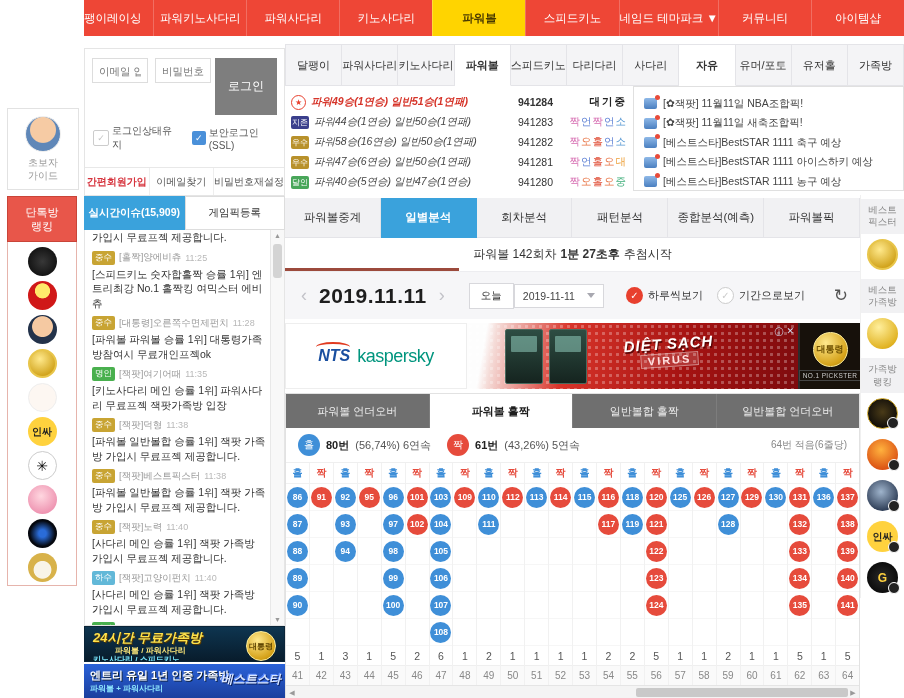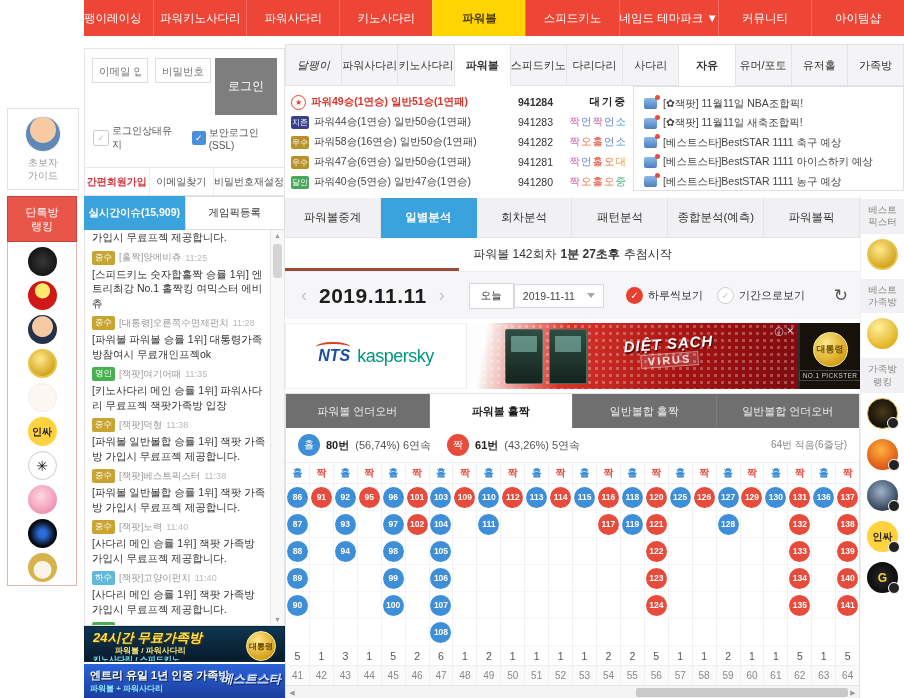--- a/index.html
+++ b/index.html
@@ -7,21 +7,21 @@
   .page{position:relative;width:904px;height:698px;background:#fff;overflow:hidden;color:#333;font-size:12px;}
 
   
   .topnav{position:absolute;top:0;left:0;width:904px;height:36px;background:#ee4636;display:flex;box-sizing:border-box;padding-left:60px;}
   .nav-item{flex:1;display:flex;align-items:center;justify-content:center;color:#fff;font-size:11.5px;border-left:1px solid rgba(255,255,255,.22);cursor:pointer;white-space:nowrap;}
   .nav-item.active{background:#ffd400;color:#4a3a00;font-weight:bold;}
 
   
   .gametabs{position:absolute;top:44px;left:285px;width:619px;height:42px;display:flex;box-sizing:border-box;}
   .gtab{flex:1;display:flex;align-items:center;justify-content:center;font-size:11px;color:#333;background:#f4f4f6;border:1px solid #e4e4e8;border-left:none;box-sizing:border-box;white-space:nowrap;}
-  .gtab:first-child{border-left:1px solid #e4e4e8;font-style:italic;}
+  .gtab:first-child{border-left:1px solid #e4e4e8;}
   .gtab.active{background:#fff;border-bottom-color:#fff;font-weight:bold;}
 
   
   .lrail{position:absolute;left:0;top:0;width:84px;height:698px;background:#fff;}
   .guide-box{position:absolute;left:7px;top:108px;width:70px;height:80px;border:1px solid #e2e2e2;display:flex;flex-direction:column;align-items:center;justify-content:center;gap:5px;background:#fff;}
   .support{width:34px;height:34px;border-radius:50%;background:radial-gradient(circle at 50% 38%,#f6cba4 0 46%,#5f87b8 50%);border:1px solid #eee;}
   .guide-label{font-size:10px;color:#999;text-align:center;white-space:pre-line;line-height:1.25;}
   .rankbox{position:absolute;left:7px;top:196px;width:70px;height:46px;background:#e8564a;border:1px solid #c94438;color:#fff;display:flex;align-items:center;justify-content:center;text-align:center;font-size:11px;white-space:pre-line;line-height:1.3;box-sizing:border-box;}
   .rail-avatars{position:absolute;left:7px;top:242px;width:70px;height:344px;border:1px solid #e6b4ac;border-top:none;display:flex;flex-direction:column;align-items:center;box-sizing:border-box;background:#fff;}
   .lavatar{width:29px;height:29px;border-radius:50%;margin-top:5px;flex:none;display:flex;align-items:center;justify-content:center;box-sizing:border-box;}
@@ -58,21 +58,21 @@
 
   
   .records{position:absolute;left:285px;top:86px;width:619px;height:111px;display:flex;box-sizing:border-box;}
   .rec-left{width:344px;padding:6px 2px 0 6px;box-sizing:border-box;}
   .rec-row{display:flex;align-items:center;height:20px;font-size:10.5px;cursor:pointer;}
   .rec-badge{width:18px;height:13px;border-radius:2px;color:#fff;font-size:8px;display:flex;align-items:center;justify-content:center;margin-right:5px;flex:none;}
   .rb-star{background:#fff;color:#e8402e;border:1px solid #e8402e;border-radius:50%;width:13px;height:13px;font-size:8px;}
   .rb-jijon{background:#3a3f8c;}
   .rb-usu{background:#b8912b;}
   .rb-dalin{background:#49a65a;}
-  .rec-record{flex:1;color:#444;white-space:nowrap;overflow:hidden;}
+  .rec-record{flex:1;color:#444;white-space:nowrap;overflow:hidden;font-style:italic;}
   .rec-row.hl .rec-record{color:#d6352a;font-weight:bold;}
   .rec-round{width:50px;text-align:right;color:#333;}
   .rec-row.hl .rec-round{font-weight:bold;}
   .rec-result{width:74px;text-align:right;letter-spacing:1px;}
   .rec-result.plain{font-weight:bold;color:#222;letter-spacing:2px;}
   .notices{flex:1;border:1px solid #e0e0e0;margin:0 0 6px 4px;padding:7px 10px 0 10px;box-sizing:border-box;background:#fff;}
   .notice-row{display:flex;align-items:center;gap:6px;height:19.5px;font-size:10.5px;color:#444;cursor:pointer;white-space:nowrap;overflow:hidden;}
   .pic-icon{width:13px;height:11px;background:linear-gradient(#8fb9e8,#4a7fc0);border-radius:2px;position:relative;flex:none;}
   .pic-icon::after{content:"";position:absolute;right:-3px;top:-3px;width:5px;height:5px;border-radius:50%;background:#e84b3a;}
 

